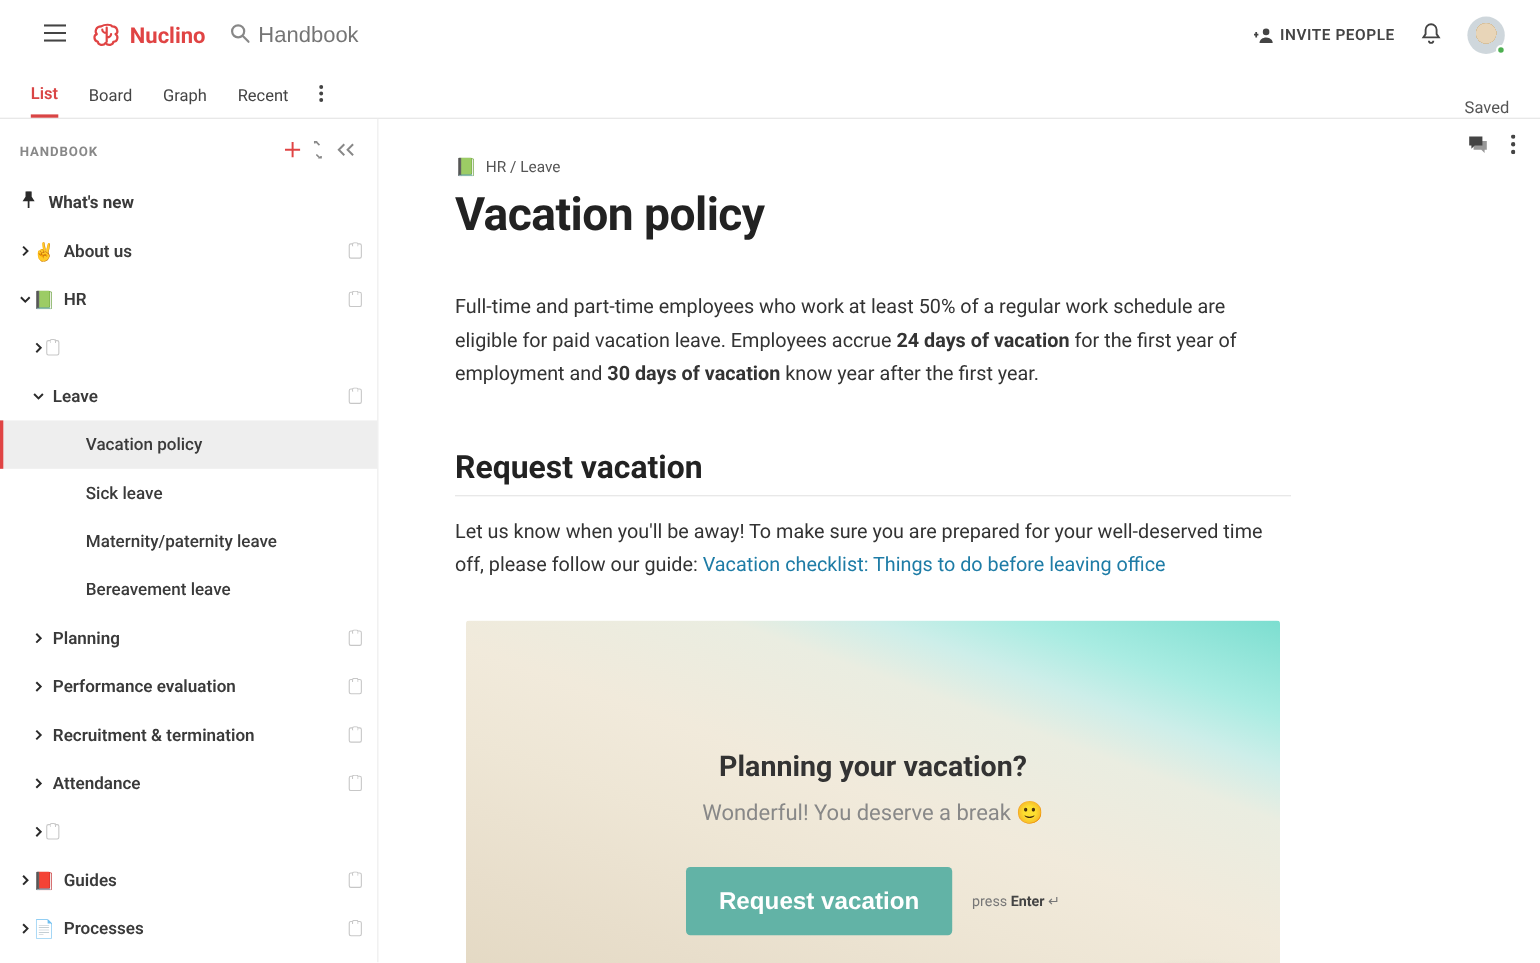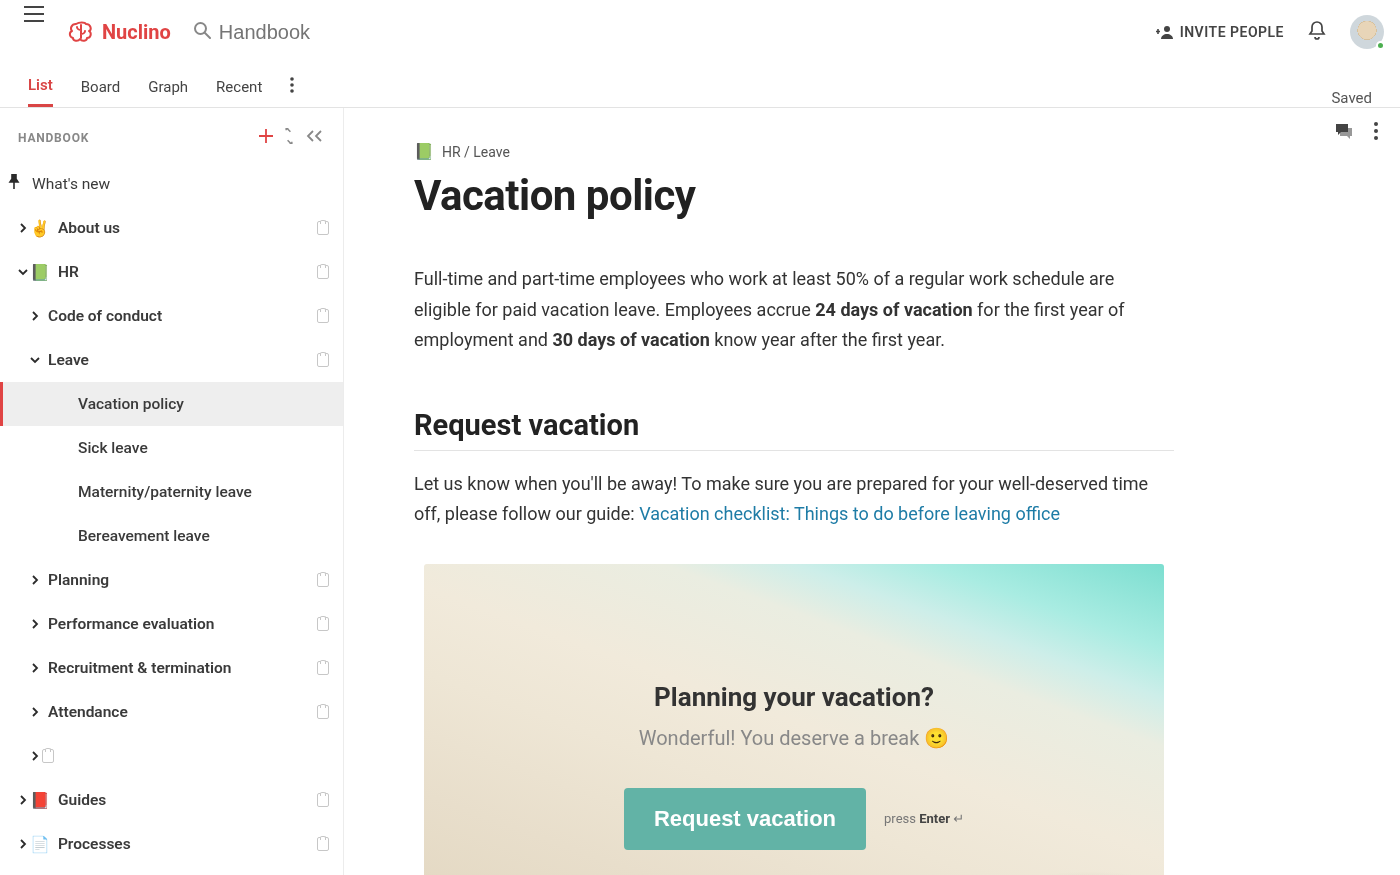--- a/index.html
+++ b/index.html
@@ -7,22 +7,23 @@
     font-family: -apple-system, BlinkMacSystemFont, "Segoe UI", Roboto, Helvetica, Arial, sans-serif;
     color: #333;
     background: #fff;
     width: 1400px;
     height: 875px;
     overflow: hidden;
   }
   
   .topbar {
     display: flex;
+    align-items: center;
     height: 64px;
-    padding: 0 16px;
+    padding: 0 32px;
     gap: 12px;
   }
   .hamburger { cursor: pointer; color: #444; padding: 6px 8px; }
   .brand {
     display: flex;
     align-items: center;
     color: #e04444;
     font-weight: 700;
     font-size: 20px;
     gap: 6px;
@@ -138,21 +139,21 @@
     position: relative;
     margin-right: 14px;
   }
   .node .todo-ic::before {
     content:""; position:absolute; left:2px; right:2px; top:-2px; height:3px;
     border:1.5px solid #c7c7c7; border-bottom:none; border-radius:2px 2px 0 0; background:#fff;
   }
   .d0 { padding-left: 16px; }
   .d1 { padding-left: 28px; }
   .d2 { padding-left: 58px; }
-  .pin { display:flex; align-items:center; height:44px; padding-left:8px; font-weight:400; cursor:pointer; }
+  .pin { display:flex; align-items:center; height:44px; padding-left:20px; font-weight:700; cursor:pointer; }
   .pin .pin-ic { margin-right: 12px; color:#2b2b2b; }
   .selected {
     background: #eeeeee;
   }
   .selected::before {
     content: ""; position: absolute; left: 0; top: 0; bottom: 0; width: 3px; background: #e04444;
   }
   
   .content {
     position: relative;
@@ -364,21 +365,20 @@
             <span class="emoji-ic">📗</span>
             <span class="lbl">HR</span>
             <span class="todo-ic"></span>
           </div>
           <div class="node d1">
             <span class="chev">
               <svg width="10" height="10" viewBox="0 0 10 10">
                 <path d="M3 1l4 4-4 4" fill="none" stroke="#2b2b2b" stroke-width="1.8"></path>
               </svg>
             </span>
-            <span class="lbl">Code of conduct</span>
             <span class="todo-ic"></span>
           </div>
           <div class="node d1">
             <span class="chev">
               <svg width="10" height="10" viewBox="0 0 10 10">
                 <path d="M1 3l4 4 4-4" fill="none" stroke="#2b2b2b" stroke-width="1.8"></path>
               </svg>
             </span>
             <span class="lbl">Leave</span>
             <span class="todo-ic"></span>

